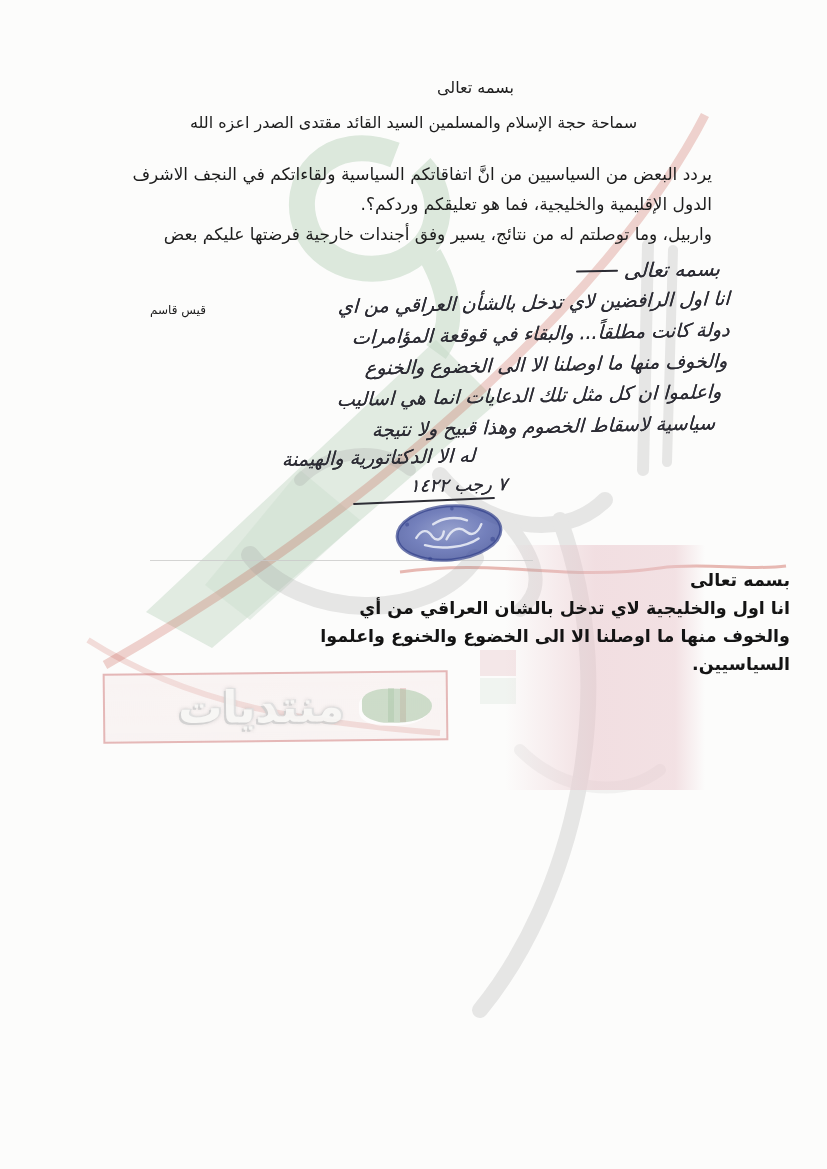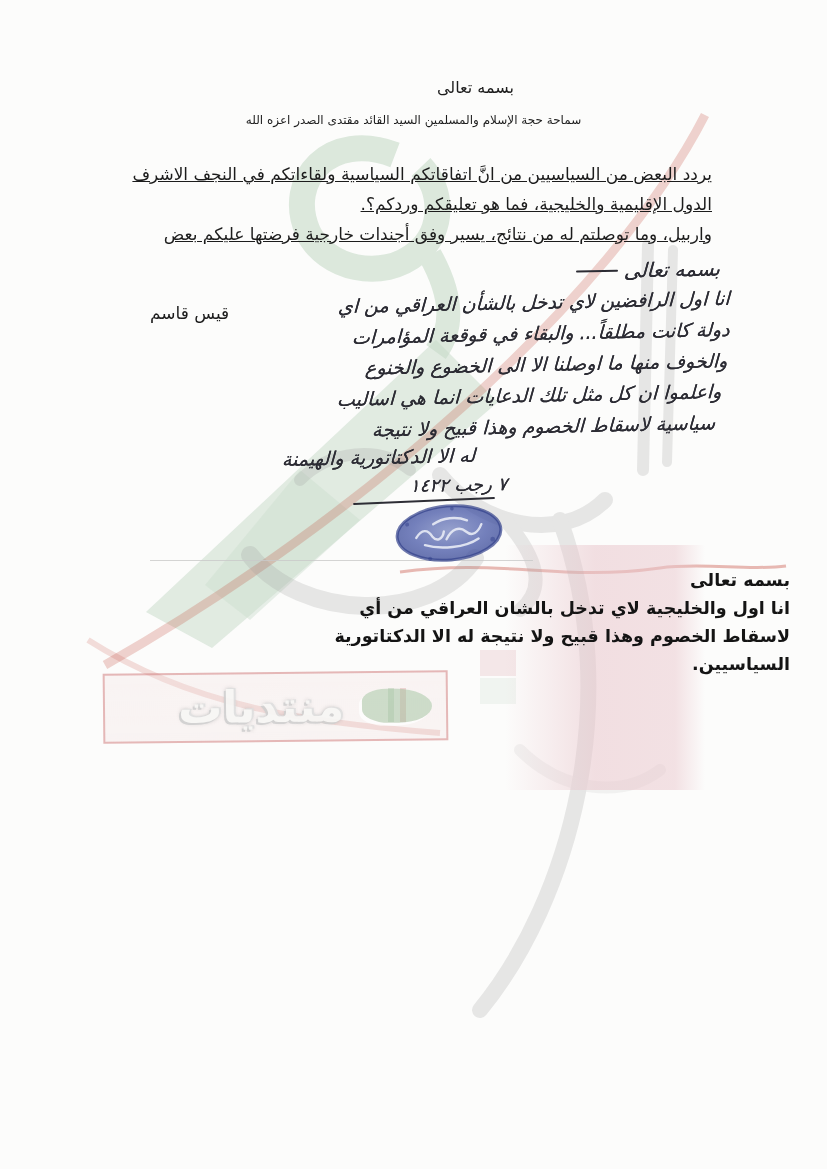--- a/index.html
+++ b/index.html
@@ -6,24 +6,24 @@
   body{
     width:827px;height:1169px;position:relative;background:#fcfcfb;
     font-family:"DejaVu Sans",sans-serif;color:#1c1c1c;overflow:hidden;
   }
   .layer{position:absolute;inset:0;}
   #watermark{z-index:0;pointer-events:none;}
   #content{z-index:2;}
   .ar{direction:rtl;unicode-bidi:plaintext;}
   
   .basmala-top{position:absolute;top:78px;left:437px;font-size:16px;letter-spacing:.2px;}
-  .salutation{position:absolute;top:113px;left:0;width:100%;text-align:center;font-size:12px;}
+  .salutation{position:absolute;top:113px;left:0;width:100%;text-align:center;font-size:16px;}
   .question{position:absolute;top:159px;right:115px;width:596px;text-align:right;font-size:17px;line-height:30px;}
-  .question div{white-space:nowrap;text-decoration:underline;}
-  .questioner{position:absolute;top:303px;left:150px;font-size:17px;}
+  .question div{white-space:nowrap;}
+  .questioner{position:absolute;top:303px;left:150px;font-size:12px;}
   
   .hand{
     position:absolute;font-size:19px;color:#2c2c34;white-space:nowrap;
     font-style:italic;letter-spacing:.6px;transform:rotate(-1.2deg) skewX(-3deg);
     text-shadow:0 0 .4px #2c2c34;
   }
   .hand-basmala{top:258px;right:107px;font-size:20px;}
   .hand-basmala::after{
     content:"";display:inline-block;width:42px;height:2px;background:#2c2c34;
     margin-right:6px;vertical-align:6px;border-radius:2px;
@@ -164,17 +164,17 @@
           <circle cx="98" cy="40" r="2.4"></circle>
         <circle cx="60" cy="6" r="1.8"></circle>
           <circle cx="34" cy="54" r="2"></circle>
       </g>
     </svg>
   </div>
 
   <div class="typed ar">
     <div>بسمه تعالى</div>
     <div>انا اول والخليجية لاي تدخل بالشان العراقي من أي</div>
-    <div>لاسقاط الخصوم وهذا قبيح ولا نتيجة له الا الدكتاتورية</div>
+    <div>والخوف منها ما اوصلنا الا الى الخضوع والخنوع واعلموا</div>
     <div>السياسيين.</div>
   </div>
 
 </div>
 
 </body></html>

